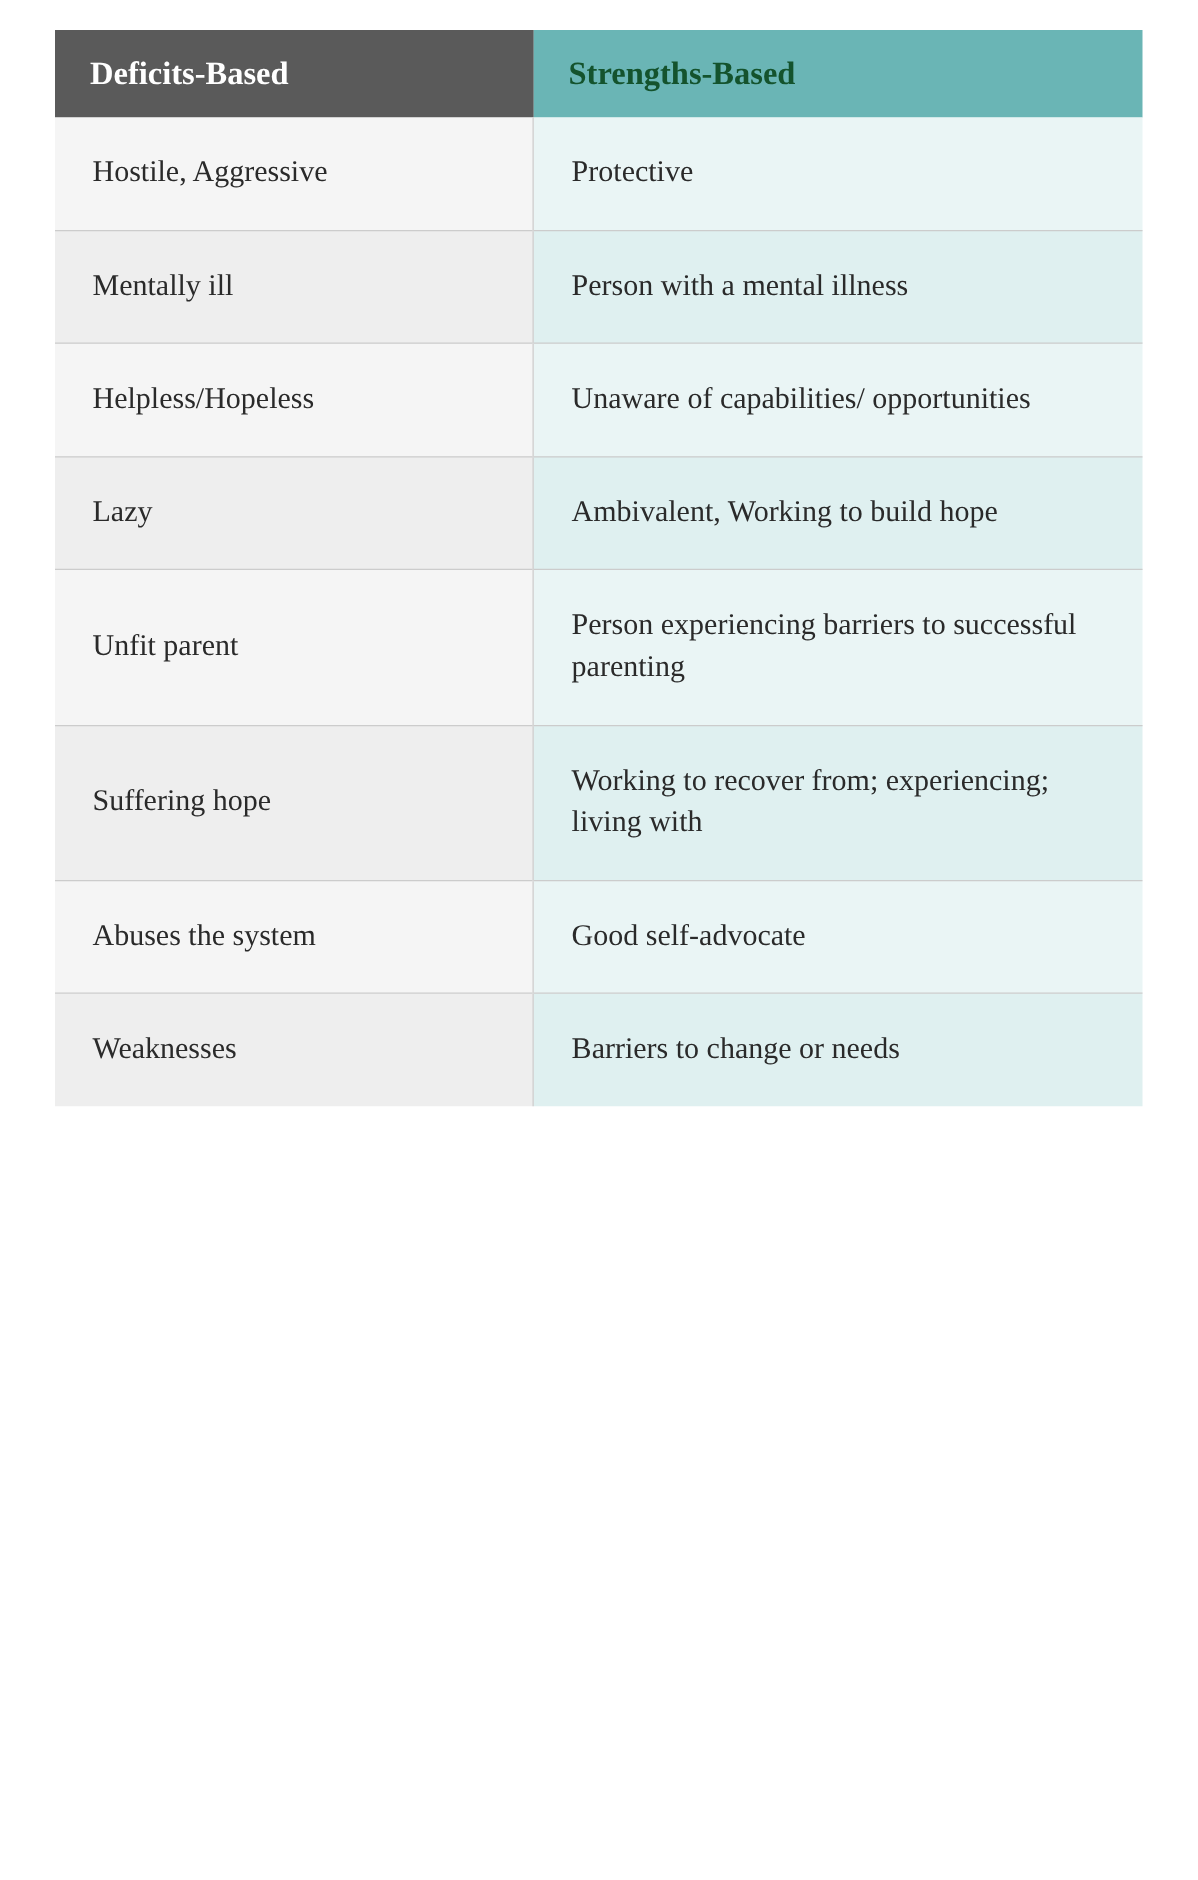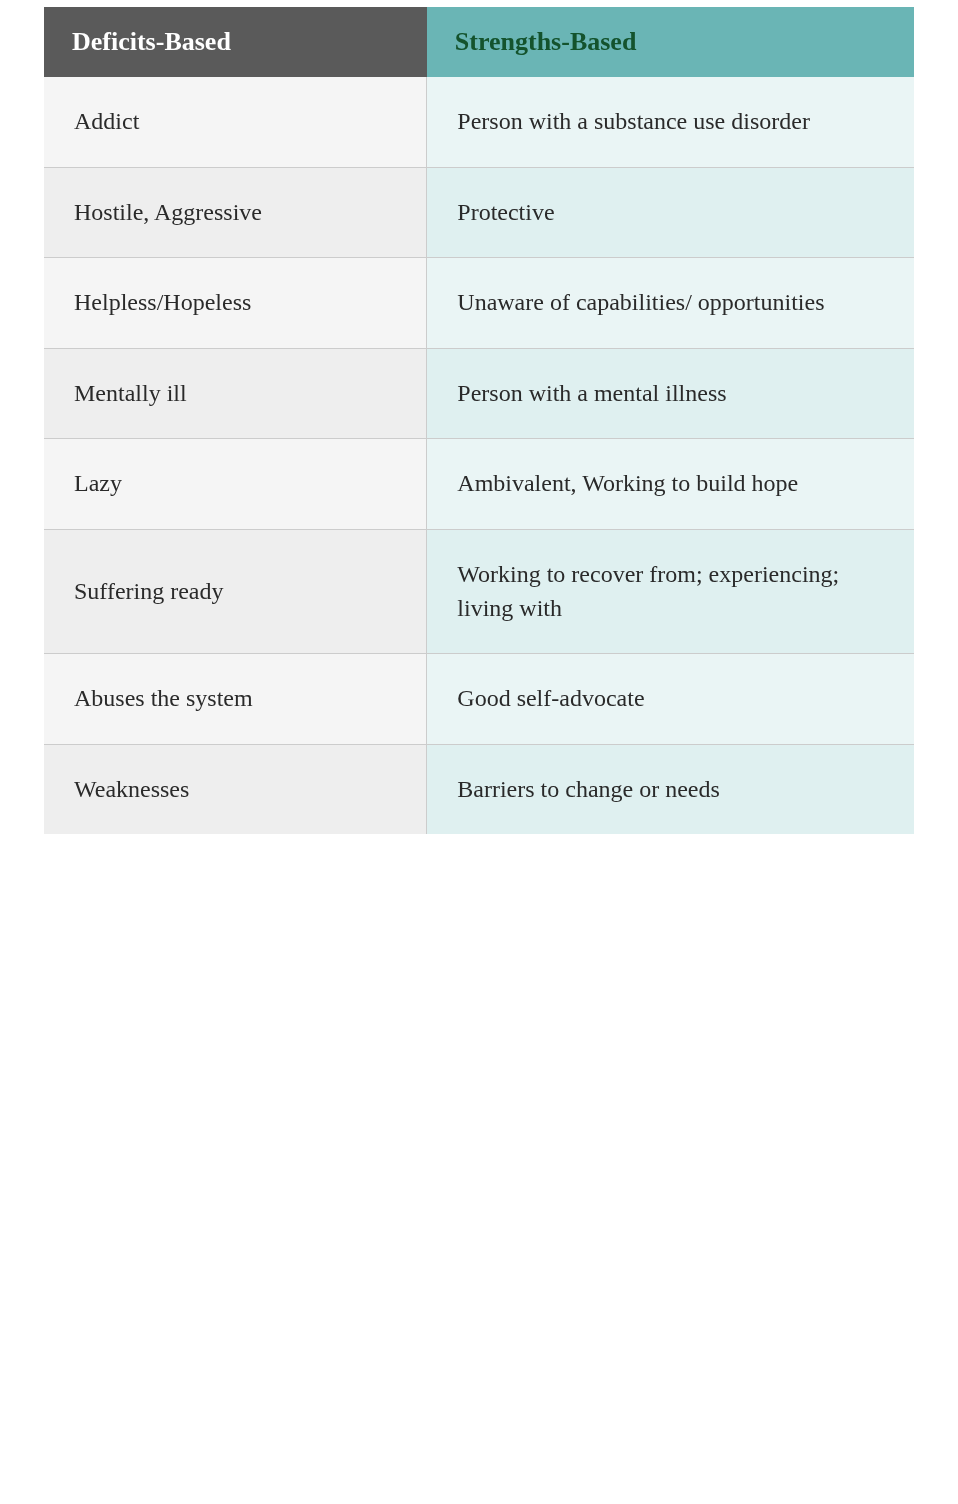--- a/index.html
+++ b/index.html
@@ -11,21 +11,21 @@
     body {
       font-family: Georgia, 'Times New Roman', serif;
       background: #ffffff;
       width: 958px;
       min-height: 1504px;
     }
 
     .table-container {
       width: 870px;
       margin: 0 auto;
-      padding: 7px 0;
+      padding: 24px 0;
     }
 
     .table {
       width: 100%;
       border-collapse: collapse;
     }
 
     .table thead tr th {
       padding: 20px 28px;
       font-size: 26px;
@@ -84,42 +84,42 @@
 
 <div class="table-container">
   <table class="table">
     <thead>
       <tr>
         <th class="th-deficits">Deficits-Based</th>
         <th class="th-strengths">Strengths-Based</th>
       </tr>
     </thead>
     <tbody id="table-body">
-    <tr>
-          <td class="td-deficits">Addict</td>
-          <td class="td-strengths">Person with a substance use disorder</td>
-        </tr>
         <tr>
           <td class="td-deficits">Hostile, Aggressive</td>
           <td class="td-strengths">Protective</td>
+        </tr>
+        <tr>
+          <td class="td-deficits">Mentally ill</td>
+          <td class="td-strengths">Person with a mental illness</td>
         </tr>
         <tr>
           <td class="td-deficits">Helpless/Hopeless</td>
           <td class="td-strengths">Unaware of capabilities/ opportunities</td>
         </tr>
         <tr>
-          <td class="td-deficits">Mentally ill</td>
-          <td class="td-strengths">Person with a mental illness</td>
-        </tr>
-        <tr>
           <td class="td-deficits">Lazy</td>
           <td class="td-strengths">Ambivalent, Working to build hope</td>
         </tr>
         <tr>
-          <td class="td-deficits">Suffering ready</td>
+          <td class="td-deficits">Unfit parent</td>
+          <td class="td-strengths">Person experiencing barriers to successful parenting</td>
+        </tr>
+        <tr>
+          <td class="td-deficits">Suffering hope</td>
           <td class="td-strengths">Working to recover from; experiencing; living with</td>
         </tr>
         <tr>
           <td class="td-deficits">Abuses the system</td>
           <td class="td-strengths">Good self-advocate</td>
         </tr>
         <tr>
           <td class="td-deficits">Weaknesses</td>
           <td class="td-strengths">Barriers to change or needs</td>
         </tr>

